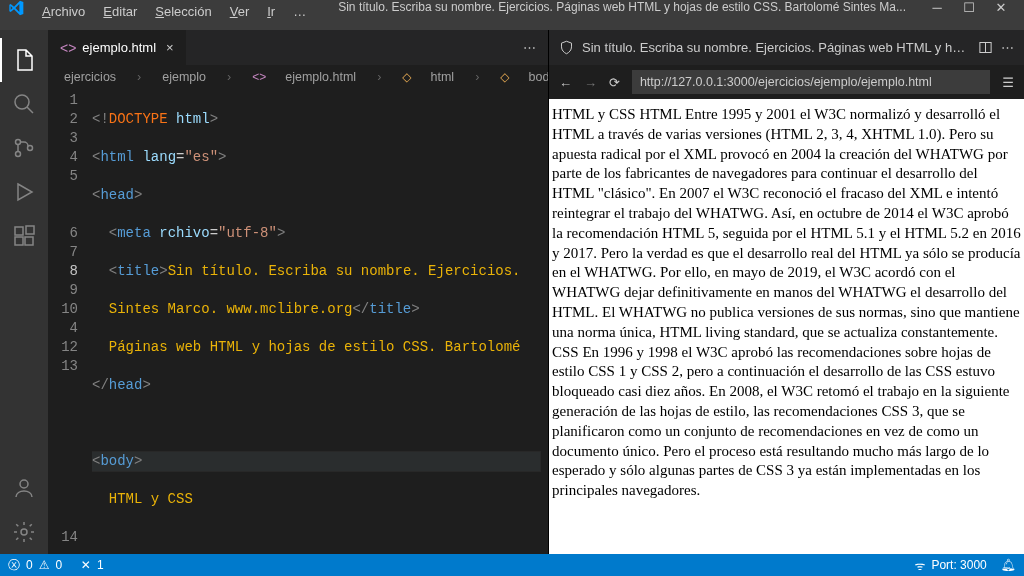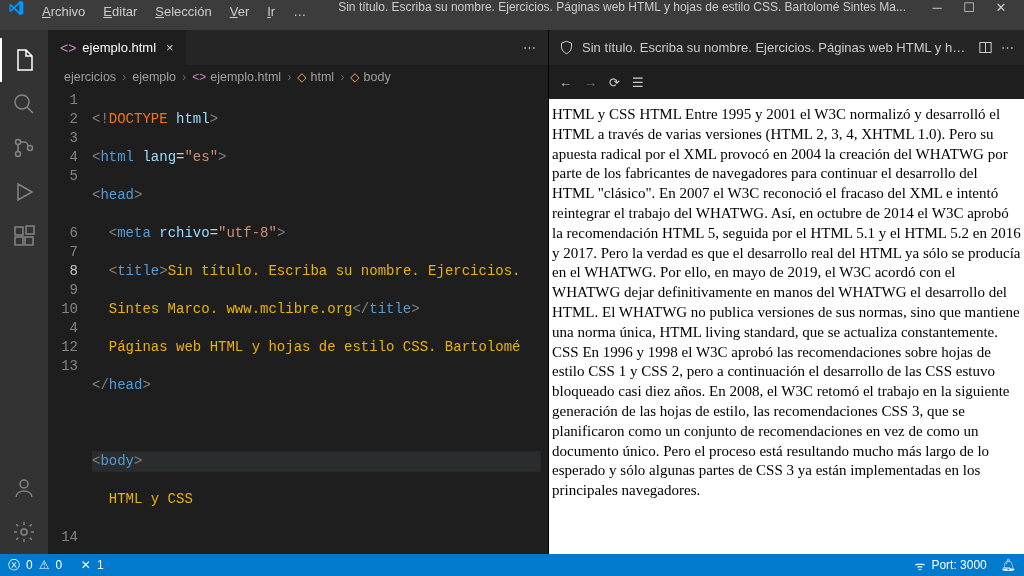--- a/index.html
+++ b/index.html
@@ -18,21 +18,21 @@
 .activitybar .aicon { width: 48px; height: 44px; display: flex; align-items: center; justify-content: center; color: #858585; }
 .activitybar .aicon.active { border-left: 2px solid #fff; color: #fff; }
 .activitybar .spacer { flex: 1; }
 
 .editor-wrap { flex: 1; display: flex; flex-direction: column; min-width: 0; }
 .tabrow { height: 35px; background: #252526; display: flex; align-items: stretch; }
 .tab { display: flex; align-items: center; padding: 0 12px; background: #1e1e1e; color: #fff; font-size: 13px; gap: 6px; border-right:1px solid #252526;}
 .tab .dot { color: #c586c0; font-size: 14px; }
 .tab .close { color: #ccc; margin-left: 4px; }
 .tabrow .tabicons { margin-left: auto; display:flex; align-items:center; gap:14px; padding-right:12px; color:#ccc;}
-.crumbs { height: 24px; display: flex; align-items: center; padding: 0 16px; font-size: 12.5px; color: #a0a0a0; gap:4px;}
+.crumbs { height: 24px; display: flex; align-items: center; padding: 0 16px; font-size: 12.5px; color: #a0a0a0; gap:19px;}
 .crumbs .sep { color:#666; margin:0 2px;}
 .crumbs .ic { font-size:12px; }
 .crumbs .orange { color:#c586c0; }
 .crumbs .yel { color:#e8ab53; }
 
 .code { flex: 1; display: flex; font-family: Consolas, "Courier New", monospace; font-size: 14px; line-height: 19px; overflow:hidden;}
 .gutter { width: 44px; text-align: right; color: #858585; padding-right: 14px; padding-top:2px;}
 .gutter div { height: 19px; }
 .gutter .cur { color:#c6c6c6; }
 .lines { flex: 1; padding-top:2px; padding-right:8px; white-space: pre; overflow:hidden;}
@@ -222,20 +222,21 @@
             <rect x="3" y="4" width="18" height="16"></rect>
             <path d="M12 4v16"></path>
           </svg>
         </span>
       <span>⋯</span>
     </div>
     <div class="ptoolbar">
       <span>←</span>
       <span style="opacity:.5">→</span>
       <span>⟳</span>
+      <div class="purl">http://127.0.0.1:3000/ejercicios/ejemplo/ejemplo.html</div>
       <span>☰</span>
     </div>
     <div class="pcontent">HTML y CSS HTML Entre 1995 y 2001 el W3C normalizó y desarrolló el HTML a través de varias versiones (HTML 2, 3, 4, XHTML 1.0). Pero su apuesta radical por el XML provocó en 2004 la creación del WHATWG por parte de los fabricantes de navegadores para continuar el desarrollo del HTML "clásico". En 2007 el W3C reconoció el fracaso del XML e intentó reintegrar el trabajo del WHATWG. Así, en octubre de 2014 el W3C aprobó la recomendación HTML 5, seguida por el HTML 5.1 y el HTML 5.2 en 2016 y 2017. Pero la verdad es que el desarrollo real del HTML ya sólo se producía en el WHATWG. Por ello, en mayo de 2019, el W3C acordó con el WHATWG dejar definitivamente en manos del WHATWG el desarrollo del HTML. El WHATWG no publica versiones de sus normas, sino que mantiene una norma única, HTML living standard, que se actualiza constantemente. CSS En 1996 y 1998 el W3C aprobó las recomendaciones sobre hojas de estilo CSS 1 y CSS 2, pero a continuación el desarrollo de las CSS estuvo bloqueado casi diez años. En 2008, el W3C retomó el trabajo en la siguiente generación de las hojas de estilo, las recomendaciones CSS 3, que se planificaron como un conjunto de recomendaciones en vez de como un documento único. Pero el proceso está resultando mucho más largo de lo esperado y sólo algunas partes de CSS 3 ya están implementadas en los principales navegadores.</div>
   </div>
 </div>
 
 <div class="statusbar">
   <div class="sgrp">
     <span>ⓧ</span><span>0</span>
     <span>⚠</span><span>0</span>

